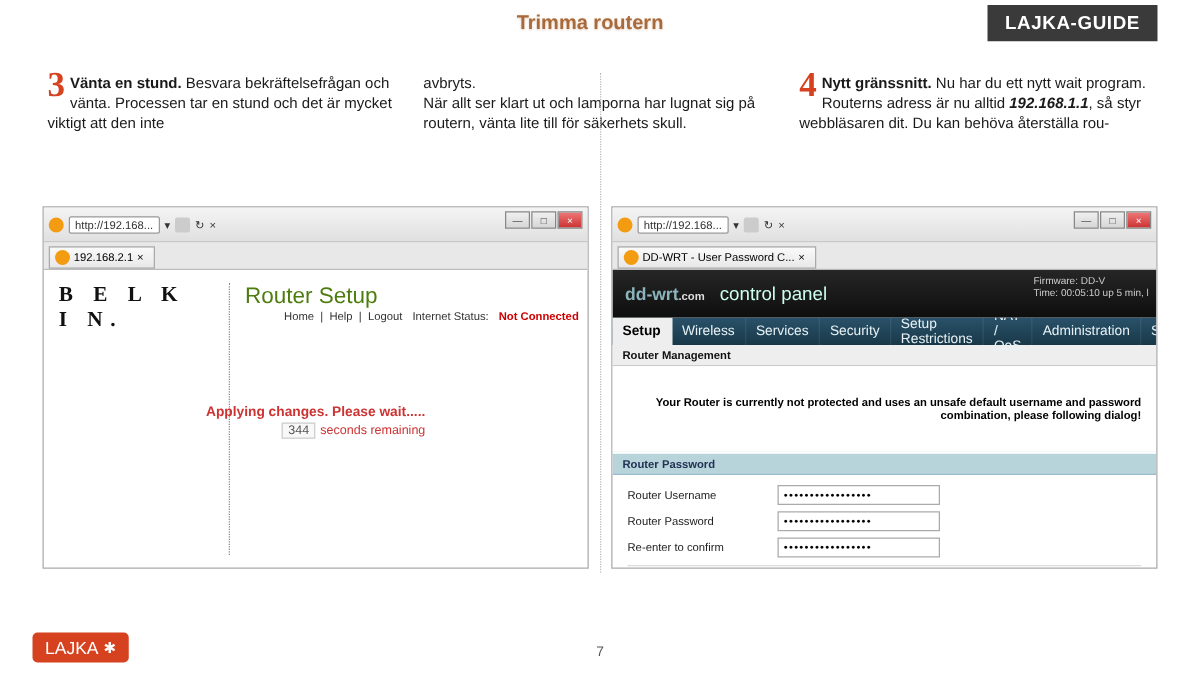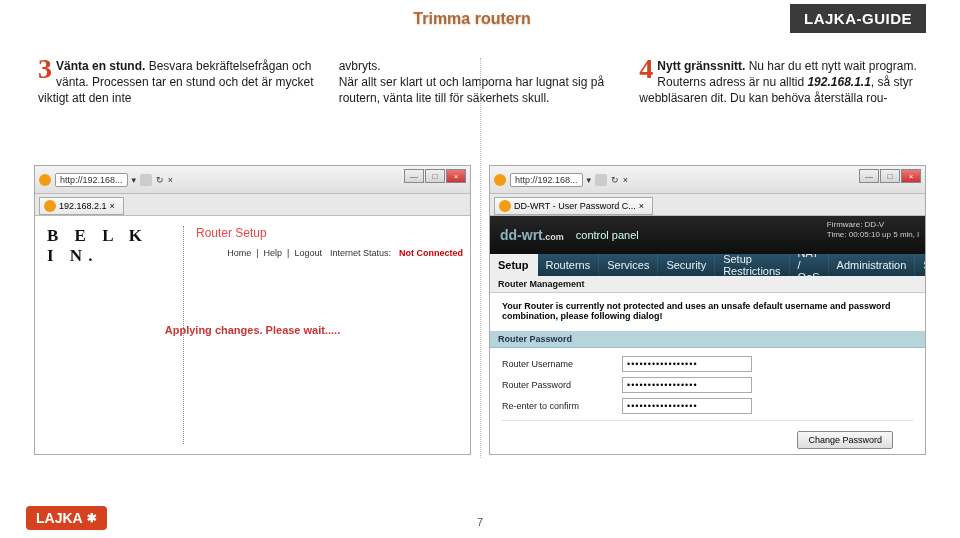--- a/index.html
+++ b/index.html
@@ -27,50 +27,50 @@
 .url-field{background:#fff;border:1px solid #999;padding:1px 4px;font-size:9px;border-radius:2px}
 .tiny-icon{width:12px;height:12px;background:#ccc;border-radius:2px;display:inline-block}
 .orange-globe{width:12px;height:12px;background:#f39c12;border-radius:50%;display:inline-block}
 .tab{background:linear-gradient(#fafafa,#e8e8e8);border:1px solid #aaa;padding:2px 8px 2px 4px;font-size:9px;display:inline-flex;align-items:center;gap:3px}
 .tabrow{height:22px;background:#e8e8e8;border-bottom:1px solid #bbb;display:flex;align-items:flex-end;padding-left:4px}
 
 .belkin-body{padding:10px 12px;display:flex;gap:16px;height:calc(100% - 50px)}
 .belkin-left{width:120px}
 .belkin-logo{font-family:Georgia,serif;font-size:17px;letter-spacing:6px;font-weight:bold;color:#111}
 .belkin-div{border-left:1px dotted #888;padding-left:12px;flex:1;position:relative}
-.belkin-title{font-size:12px;color:#ef4444;margin-bottom:22px}
+.belkin-title{font-size:18px;color:#4d7c0f;margin-bottom:22px}
 .belkin-nav{font-size:9px;color:#333;display:flex;gap:2px;position:absolute;right:-8px;top:22px}
 .belkin-nav span{padding:0 3px}
 .status-red{font-weight:bold;color:#c00}
 .applying{position:absolute;left:50%;top:55%;transform:translateX(-50%);text-align:right}
 .applying-txt{font-size:11px;font-weight:bold;color:#c33}
 .applying-sub{font-size:10px;color:#c33;margin-top:2px}
 .countbox{display:inline-block;border:1px solid #ccc;padding:0 4px;background:#f8f8f8;color:#555;margin-right:4px}
 
 
 .dd-header{height:38px;background:linear-gradient(#262626,#0e0e0e);display:flex;align-items:center;padding:0 10px;gap:4px;position:relative}
 .dd-logo-txt{color:#8bb4bd;font-size:14px;font-weight:bold}
 .dd-logo-txt .c{color:#ddd;font-size:9px}
-.cp-label{color:#cfe;font-size:11px;margin-left:8px}
+.cp-label{color:#cfe;font-size:15px;margin-left:8px}
 .dd-fw{position:absolute;right:6px;top:4px;text-align:left;font-size:8px;color:#ccc;line-height:1.3}
 .dd-nav{height:22px;background:linear-gradient(#2a526a,#183848);display:flex;align-items:center}
 .dd-nav-item{color:#e8f2f6;font-size:11px;padding:0 8px;height:100%;display:flex;align-items:center;border-right:1px solid rgba(255,255,255,0.08)}
 .dd-nav-item.active{background:#eee;color:#000;font-weight:bold}
 .dd-sub{background:#eee;padding:3px 8px;font-size:9px;font-weight:bold;color:#111;border-bottom:1px solid #ccc}
-.dd-warn{background:#fff;padding:8px 12px;font-size:9px;text-align:left;font-weight:bold;color:#000}
+.dd-warn{background:#fff;padding:24px 12px;font-size:9px;text-align:right;font-weight:bold;color:#000}
 .dd-sechead{background:#b8d4db;padding:3px 8px;font-size:9px;color:#235;font-weight:bold;border-top:2px solid #fff;border-bottom:1px solid #9bc}
 .dd-form{padding:8px 12px;font-size:9px;color:#222}
 .dd-row{display:flex;align-items:center;margin-bottom:5px}
 .dd-row label{width:120px}
 .dd-input{border:1px solid #aaa;padding:2px 4px;font-size:9px;width:130px;background:#fff;font-family:Arial;letter-spacing:1px}
 .dd-btn-row{text-align:right;padding:10px 20px;border-top:1px solid #ddd;margin-top:6px}
 .dd-btn{background:linear-gradient(#f8f8f8,#ddd);border:1px solid #888;padding:3px 10px;font-size:9px;border-radius:2px}
 
 .footer-bar{position:absolute;bottom:0;left:0;right:0;height:40px}
-.footer-logo{position:absolute;left:26px;bottom:8px;background:#d6421f;color:#fff;padding:4px 10px;border-radius:4px;font-weight:bold;font-size:14px;display:flex;align-items:center;gap:4px}
+.footer-logo{position:absolute;left:26px;bottom:8px;background:#d6421f;color:#fff;padding:4px 10px;border-radius:4px;font-weight:normal;font-size:14px;display:flex;align-items:center;gap:4px}
 .footer-logo-sym{font-size:12px}
 .page-num{position:absolute;left:50%;bottom:10px;transform:translateX(-50%);font-size:11px;color:#555}
 
 .vdiv{position:absolute;top:58px;bottom:80px;border-left:1px dotted #bbb}
 .vdiv.a{left:50%}
 </style>
 </head>
 <body>
 
 <div class="page">
@@ -131,20 +131,23 @@
             <span>Home</span>|
             <span>Help</span>|
             <span>Logout</span>
             <span>Internet Status:</span>
             <span class="status-red">Not Connected</span>
           </div>
         </div>
       </div>
       <div class="applying">
         <div class="applying-txt">Applying changes. Please wait.....</div>
+        <div class="applying-sub">
+          <span class="countbox">344</span><span>seconds remaining</span>
+        </div>
       </div>
     </div>
 
     <div class="shot">
       <div class="win-btns">
         <div class="win-btn">—</div>
         <div class="win-btn">□</div>
         <div class="win-btn close">×</div>
       </div>
       <div class="browser-bar">
@@ -165,21 +168,21 @@
       <div class="dd-header">
         <span class="dd-logo-txt"><span>dd-wrt</span><span class="c">.com</span></span>
         <span class="cp-label">control panel</span>
         <div class="dd-fw">
           <div>Firmware: DD-V</div>
           <div>Time: 00:05:10 up 5 min, l</div>
         </div>
       </div>
       <div class="dd-nav">
         <div class="dd-nav-item active">Setup</div>
-        <div class="dd-nav-item">Routerns</div>
+        <div class="dd-nav-item">Wireless</div>
         <div class="dd-nav-item">Services</div>
         <div class="dd-nav-item">Security</div>
         <div class="dd-nav-item">Setup Restrictions</div>
         <div class="dd-nav-item">NAT / QoS</div>
         <div class="dd-nav-item">Administration</div>
         <div class="dd-nav-item">Status</div>
       </div>
       <div class="dd-sub">Router Management</div>
       <div class="dd-warn">Your Router is currently not protected and uses an unsafe default username and password combination, please following dialog!</div>
       <div class="dd-sechead">Router Password</div>

